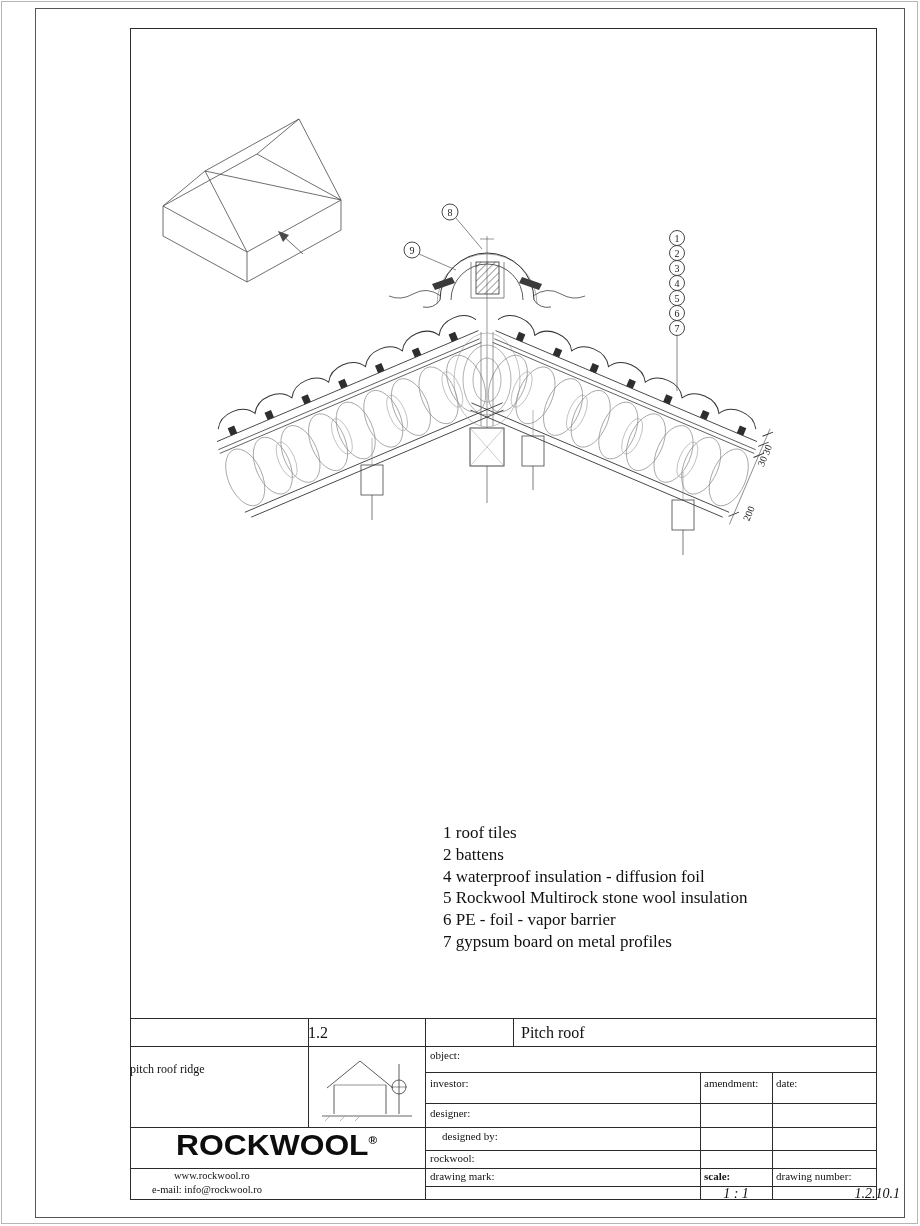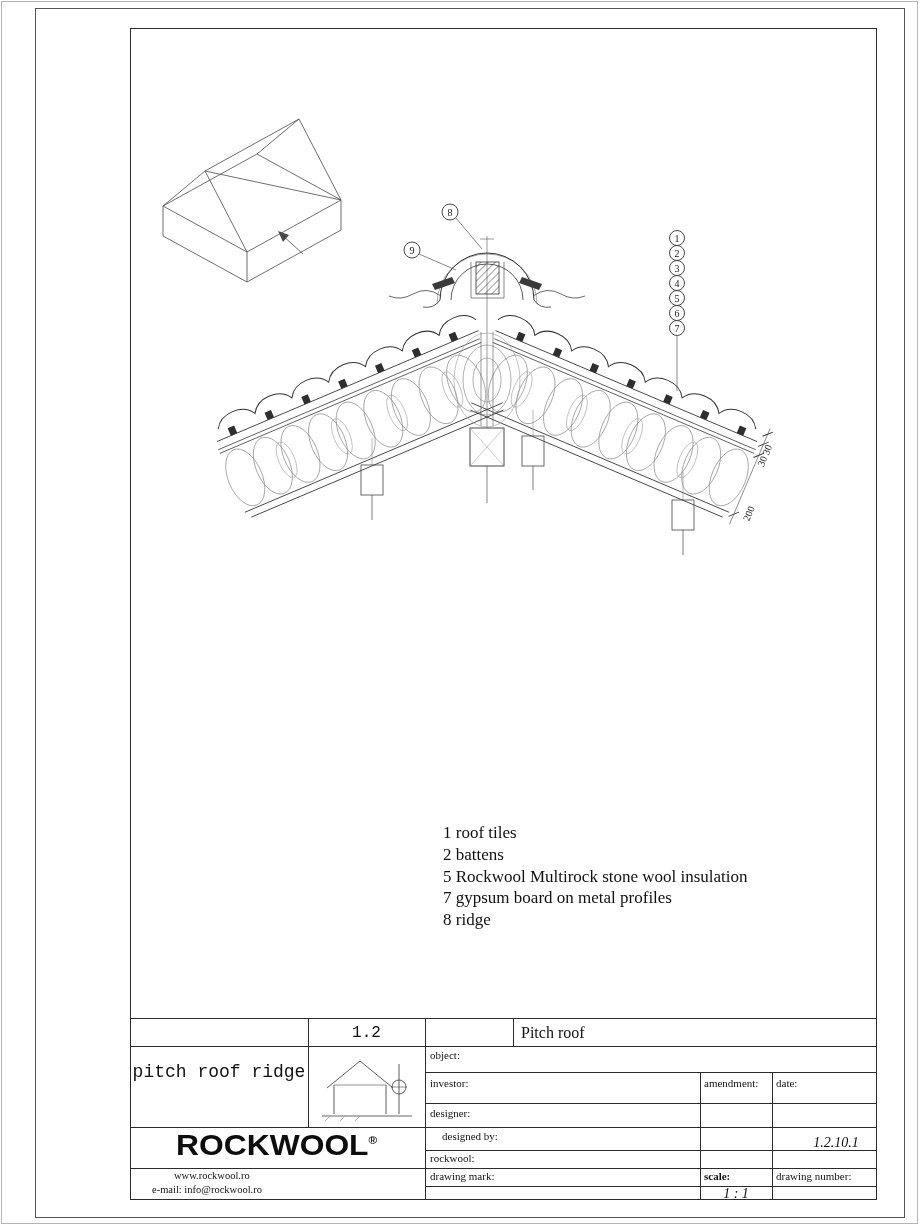--- a/index.html
+++ b/index.html
@@ -6,23 +6,23 @@
   html,body { background:#fff; }
   body { font-family:"Liberation Serif", serif; color:#111; }
   .sheet { position:relative; width:920px; height:1226px; background:#fff; overflow:hidden; }
   .border-img { position:absolute; left:1px; top:1px; width:917px; height:1223px; border:1px solid #b5b5b5; }
   .border-outer { position:absolute; left:35px; top:8px; width:870px; height:1210px; border:1px solid #555; }
   .border-inner { position:absolute; left:130px; top:28px; width:747px; height:1172px; border:1.3px solid #2b2b2b; }
   .hline { position:absolute; height:1px; background:#2b2b2b; }
   .vline { position:absolute; width:1px; background:#2b2b2b; }
   .lbl { position:absolute; font-size:11px; color:#111; white-space:nowrap; }
   .big { font-size:16px; }
-  .mid { font-size:18px; }
+  .mid { font-size:12px; }
   .val { font-size:14px; text-align:center;font-style:italic; }
-  .center { text-align:center;font-family:Liberation Mono, monospace; }
+  .center { text-align:left; }
   .legend { position:absolute; left:443px; top:778px; font-size:17px; line-height:21.8px; color:#101010;margin-top:44px; }
   .logo { position:absolute; left:176px; top:1128px; font-family:"Liberation Sans", sans-serif; font-weight:900; font-size:30px; letter-spacing:0px; color:#0d0d0d; transform:scaleX(1.06); transform-origin:left center; }
   .logo sup { font-size:11px; vertical-align:super; }
   .small { font-size:10.5px; }
   svg { position:absolute; left:0; top:0; }
   svg text { font-family:"Liberation Serif", serif; fill:#1a1a1a; }
 </style>
 </head>
 <body>
 
@@ -181,23 +181,24 @@
       <line x1="360" y1="1061" x2="393" y2="1088"></line>
       <line x1="399" y1="1064" x2="399" y2="1114"></line>
       <circle cx="399" cy="1087" r="7"></circle>
       <line x1="391" y1="1087" x2="407" y2="1087" stroke-width="0.6"></line>
     </g>
   </svg>
 
   <div class="legend">
     <div>1 roof tiles</div>
     <div>2 battens</div>
+    <div>4 waterproof insulation - diffusion foil</div>
     <div>5 Rockwool Multirock stone wool insulation</div>
+    <div>6 PE - foil - vapor barrier</div>
     <div>7 gypsum board on metal profiles</div>
-    <div>8 ridge</div>
   </div>
 
   <div>
 
     <div class="hline" style="left:130px;top:1018px;width:747px;"></div>
     <div class="hline" style="left:130px;top:1046px;width:747px;"></div>
     <div class="hline" style="left:425px;top:1072px;width:452px;"></div>
     <div class="hline" style="left:425px;top:1103px;width:452px;"></div>
     <div class="hline" style="left:130px;top:1127px;width:747px;"></div>
     <div class="hline" style="left:425px;top:1150px;width:452px;"></div>
@@ -218,20 +219,20 @@
     <div class="lbl" style="left:704px;top:1077px;">amendment:</div>
     <div class="lbl" style="left:776px;top:1077px;">date:</div>
     <div class="lbl" style="left:430px;top:1107px;">designer:</div>
     <div class="lbl" style="left:442px;top:1130px;">designed by:</div>
     <div class="lbl" style="left:430px;top:1152px;">rockwool:</div>
     <div class="lbl" style="left:430px;top:1170px;">drawing mark:</div>
     <div class="lbl" style="left:704px;top:1170px;font-weight:bold;">scale:</div>
     <div class="lbl" style="left:776px;top:1170px;">drawing number:</div>
 
     <div class="lbl val" style="left:700px;top:1186px;width:72px;">1 : 1</div>
-    <div class="lbl val" style="left:772px;top:1135px;width:128px;">1.2.10.1</div>
+    <div class="lbl val" style="left:772px;top:1186px;width:128px;text-align:right;">1.2.10.1</div>
 
     <div class="logo"><span>ROCKWOOL</span><sup>®</sup></div>
     <div class="lbl small" style="left:152px;top:1170px;margin-left:22px;">www.rockwool.ro</div>
     <div class="lbl small" style="left:152px;top:1184px;">e-mail: info@rockwool.ro</div>
   </div>
 
 </div>
 
 </body></html>

